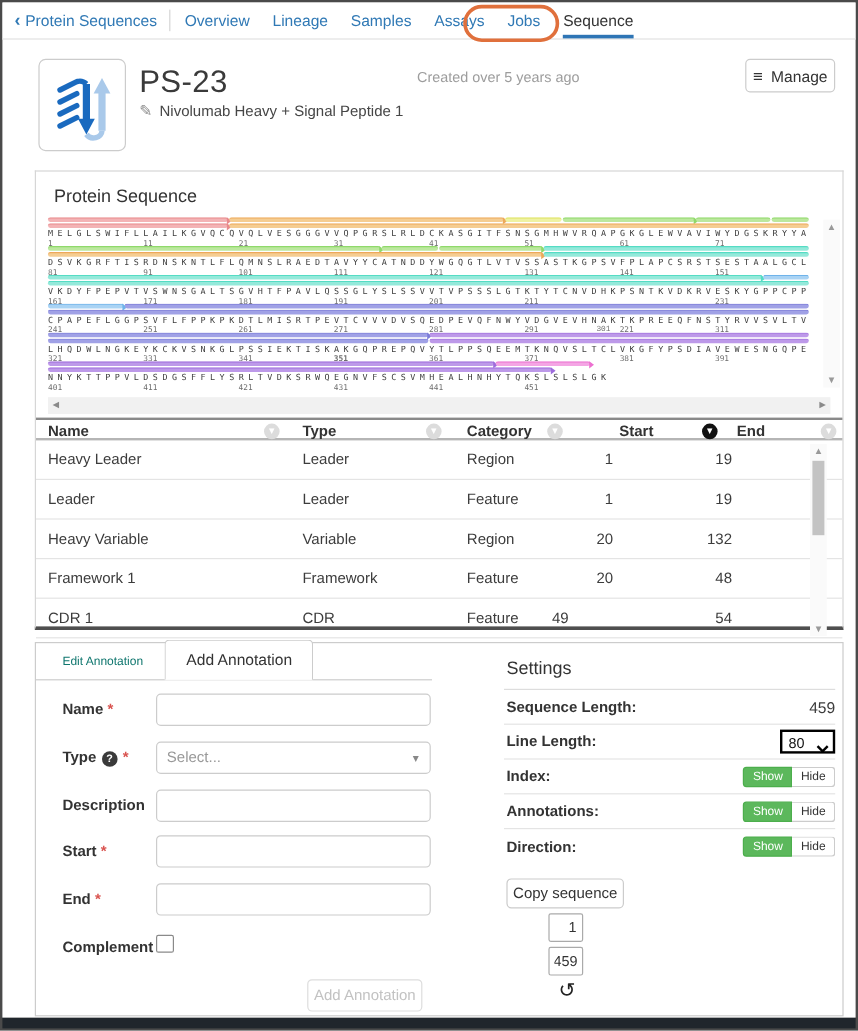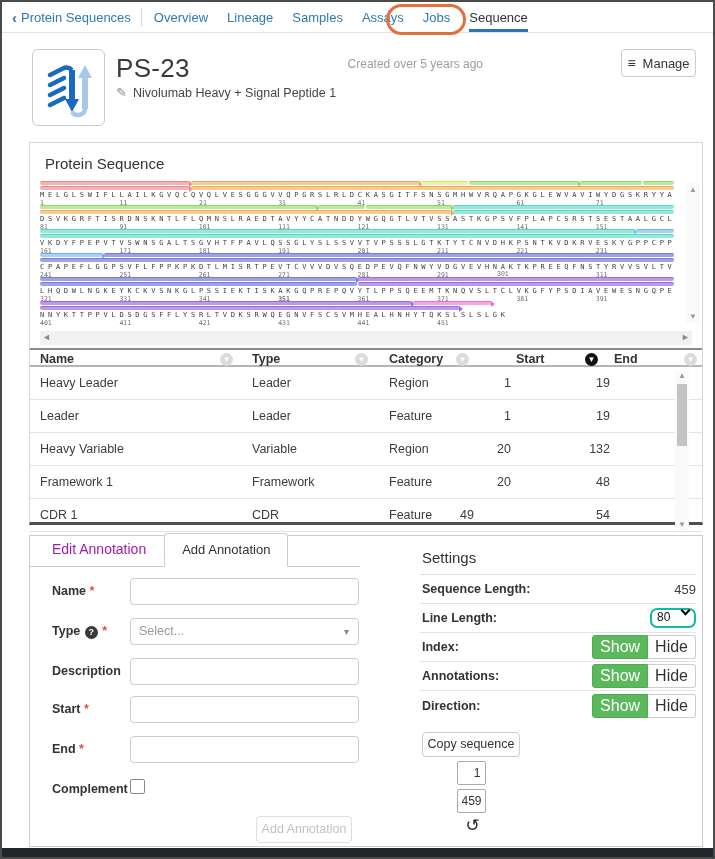--- a/index.html
+++ b/index.html
@@ -55,40 +55,40 @@
   .t-row span { position:absolute; top:9px; font-size:12.5px; color:#3c3c3c; }
   .t-vscroll { position:absolute; right:13px; top:22px; width:14px; height:160px; background:#fafafa; }
   .t-vscroll .up { position:absolute; top:1px; width:14px; text-align:center; font-size:8px; color:#999; }
   .t-vscroll .thumb { position:absolute; top:14px; left:2px; width:10px; height:62px; background:#c3c3c3; }
   .t-vscroll .down { position:absolute; bottom:1px; width:14px; text-align:center; font-size:8px; color:#999; }
 
   
   .bottom-panel { position:absolute; left:27px; top:533px; width:674px; height:312px; border:1px solid #ccc; background:#fff; }
   .form-col { position:absolute; left:0; top:0; width:330px; height:100%; }
   .form-tabs { position:relative; height:31px; border-bottom:1px solid #ccc; display:flex; align-items:flex-end; }
-  .tab-edit { color:#a21caf; font-size:14px; padding:0 0 9px 22px; cursor:pointer; }
+  .tab-edit { color:#0f766e; font-size:10px; padding:0 0 9px 22px; cursor:pointer; }
   .tab-add { margin-left:18px; border:1px solid #ccc; border-bottom:1px solid #fff; border-radius:4px 4px 0 0; background:#fff; font-size:13px; color:#333; padding:8px 17px 9px 17px; position:relative; top:1px; cursor:pointer; }
   .f-row { position:absolute; left:22px; display:flex; }
   .f-label { width:78px; font-size:12.5px; font-weight:bold; color:#333; padding-top:6px; }
   .req { color:#d9534f; font-weight:bold; }
   .help-circ { display:inline-block; width:13px; height:13px; border-radius:50%; background:#3a3a3a; color:#fff; font-size:9px; line-height:13px; text-align:center; font-weight:bold; margin:0 1px; }
   .f-input { width:229px; height:27px; border:1px solid #ccc; border-radius:4px; background:#fff; font-size:12.5px; padding:0 8px; color:#333; }
   .f-select { width:229px; height:27px; border:1px solid #ccc; border-radius:4px; background:#fff; font-size:12.5px; padding:5px 8px; color:#999; position:relative; cursor:pointer; }
   .f-select .caret { position:absolute; right:9px; top:7px; color:#888; font-size:10px; }
   .f-check { width:15px; height:15px; border:1px solid #8a8a8a; border-radius:2px; background:#fff; margin-top:3px; cursor:pointer; }
   .submit-btn { position:absolute; left:226px; top:280px; width:96px; height:27px; border:1px solid #ddd; border-radius:4px; background:#fff; color:#c2c2c2; font-size:12.5px; text-align:center; line-height:25px; }
 
   .settings-col { position:absolute; left:390px; top:0; width:284px; height:100%; }
   .settings-title { font-size:15px; color:#333; padding:13px 0 8px 2px; border-bottom:1px solid #ddd; margin-right:8px; }
   .s-row { position:relative; height:29px; border-bottom:1px solid #e4e4e4; margin-right:8px; display:flex; align-items:center; justify-content:space-between; }
   .s-label { font-size:12.5px; font-weight:bold; color:#333; padding-left:2px; }
   .s-value { font-size:13px; color:#3c3c3c; }
-  .ll-select { width:46px; height:20px; border:2px solid #14b8a6; border-radius:7px; display:flex; align-items:flex-start; justify-content:space-between; padding:0 5px; font-size:12px; color:#111; cursor:pointer; }
+  .ll-select { width:46px; height:20px; border:2px solid #000000; border-radius:0; display:flex; align-items:flex-end; justify-content:space-between; padding:0 5px; font-size:12px; color:#111; cursor:pointer; }
   .ll-caret { width:7px; height:7px; border-right:2px solid #000; border-bottom:2px solid #000; transform:rotate(45deg); margin-top:-3px; }
-  .toggle { display:flex; font-size:16px; }
+  .toggle { display:flex; font-size:10px; }
   .tog-show { background:#5cb85c; border:1px solid #4cae4c; color:#fff; border-radius:3px 0 0 3px; padding:2px 7px; cursor:pointer; }
   .tog-hide { background:#fff; border:1px solid #ccc; border-left:none; color:#333; border-radius:0 3px 3px 0; padding:2px 7px; cursor:pointer; }
   .copy-row { position:absolute; left:2px; top:196px; display:flex; align-items:center; gap:4px;flex-direction:column; }
   .copy-btn { width:98px; height:25px; border:1px solid #ccc; border-radius:4px; background:#fff; font-size:12.5px; color:#333; text-align:center; line-height:23px; cursor:pointer; }
   .range-box { width:29px; height:24px; border:1px solid #aaa; border-radius:2px; font-size:12px; color:#333; text-align:right; padding:0 4px; }
   .refresh { font-size:17px; color:#222; margin-left:3px; cursor:pointer; line-height:1; }
 </style>
 </head>
 <body>
 
@@ -207,21 +207,21 @@
               <div class="bar-seg" style="left: 595.5px; width: 38.7px; top: 0px; background: rgb(169, 211, 244); border-top: 1px solid rgb(111, 179, 234);"></div>
               <div class="bar-seg" style="left: 0px; width: 634.2px; top: 5px; background: rgb(148, 233, 218); border-top: 1px solid rgb(85, 220, 196);"></div>
               <div class="seq-letters">VKDYFPEPVTVSWNSGALTSGVHTFPAVLQSSGLYSLSSVVTVPSSSLGTKTYTCNVDHKPSNTKVDKRVESKYGPPCPP</div>
               <div class="seq-idx">
                 <span style="left: 0px;">161</span>
                 <span style="left: 79.4px;">171</span>
                 <span style="left: 158.8px;">181</span>
                 <span style="left: 238.2px;">191</span>
                 <span style="left: 317.6px;">201</span>
                 <span style="left: 397px;">211</span>
-                <span style="left: 476.4px;">221</span>
+                <span style="left: 476.4px; margin-top: 24px;">221</span>
                 <span style="left: 555.8px;">231</span>
               </div>
             </div>
             <div class="seq-line">
               <div class="bar-seg" style="left: 0px; width: 62.52px; top: 0px; background: rgb(169, 211, 244); border-top: 1px solid rgb(111, 179, 234);">
                 <span class="bar-arrow" style="border-left-color: rgb(111, 179, 234);"></span>
               </div>
               <div class="bar-seg" style="left: 63.52px; width: 570.68px; top: 0px; background: rgb(160, 161, 230); border-top: 1px solid rgb(123, 123, 216);"></div>
               <div class="bar-seg" style="left: 0px; width: 634.2px; top: 5px; background: rgb(160, 161, 230); border-top: 1px solid rgb(123, 123, 216);"></div>
               <div class="seq-letters">CPAPEFLGGPSVFLFPPKPKDTLMISRTPEVTCVVVDVSQEDPEVQFNWYVDGVEVHNAKTKPREEQFNSTYRVVSVLTV</div>

